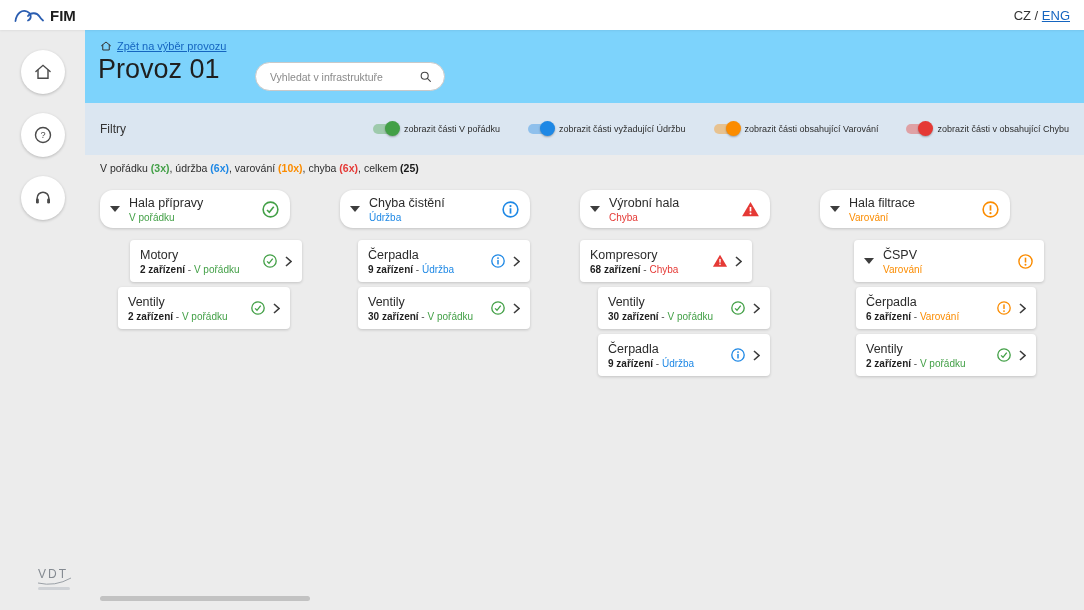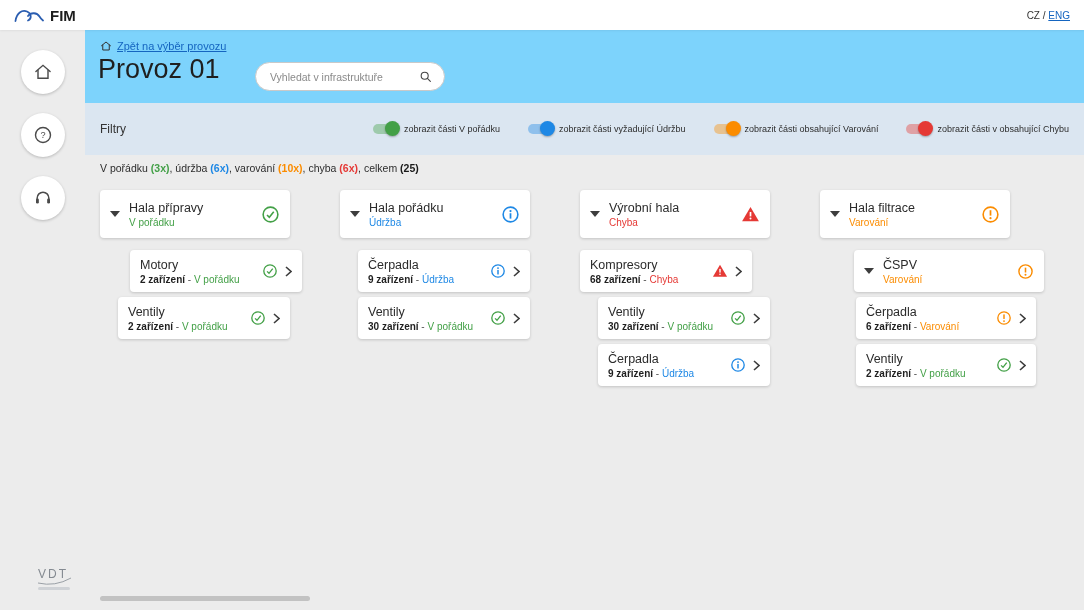--- a/index.html
+++ b/index.html
@@ -10,21 +10,21 @@
     font-family:"Liberation Sans", sans-serif;
   }
 
   
   .topbar {
     position:absolute; top:0; left:0; right:0; height:30px; background:#fff;
     display:flex; align-items:center; justify-content:space-between;
     padding:0 14px; z-index:6; box-shadow:0 1px 2px rgba(0,0,0,.06);
   }
   .brand { display:flex; align-items:center; gap:6px; font-weight:bold; font-size:15px; color:#1d1d1d; }
-  .lang { font-size:10px; color:#333; }
+  .lang { font-size:13px; color:#333; }
   .lang .eng { color:#1565c0; text-decoration:underline; cursor:pointer; }
 
   
   .sidebar { position:absolute; top:30px; bottom:0; left:0; width:85px; background:#ececec; padding-top:20px; }
   .nav-btn {
     width:44px; height:44px; border-radius:50%; background:#fff; margin:0 auto 19px;
     display:flex; align-items:center; justify-content:center;
     box-shadow:0 1px 3px rgba(0,0,0,.22); cursor:pointer;
   }
   .vdt { position:absolute; bottom:20px; left:38px; }
@@ -61,21 +61,21 @@
   .summary { position:absolute; left:100px; top:162px; font-size:10.5px; color:#2d2d2d; }
   .summary .cnt { font-weight:bold;margin-top:34px; }
 
   
   .columns { position:absolute; left:100px; top:190px; display:flex; gap:50px; }
   .column { width:190px; flex:0 0 auto; }
   .card {
     background:#fff; border-radius:4px; box-shadow:0 1px 3px rgba(0,0,0,.18);
     display:flex; align-items:center; padding:0 10px; cursor:pointer;
   }
-  .head-card { height:48px; width:190px; margin-bottom:12px; }
+  .head-card { height:38px; width:190px; margin-bottom:12px;border-radius:13px; }
   .child-card { height:42px; margin-bottom:5px; }
   .tri {
     width:0; height:0; border-left:5px solid transparent; border-right:5px solid transparent;
     border-top:6px solid #3d3d3d; margin-right:9px; flex:0 0 auto; cursor:pointer;
   }
   .tcol { display:flex; flex-direction:column; gap:2px; min-width:0; }
   .card-title { font-size:12.5px; color:#2b2b2b; white-space:nowrap; }
   .card-status { font-size:10px; white-space:nowrap; }
   .line2 { font-size:10px; color:#555; white-space:nowrap; }
   .line2 b { color:#1f1f1f; }
@@ -246,21 +246,21 @@
               <path d="M1 1 L6 5.5 L1 10" stroke="#3d3d3d" stroke-width="1.6" fill="none"></path>
             </svg>
           </span>
         </span>
       </div>
     </div>
     <div class="column">
       <div class="card head-card">
         <span class="tri"></span>
         <div class="tcol">
-          <div class="card-title">Hala pořádku</div>
+          <div class="card-title">Chyba čistění</div>
           <div class="card-status" style="color: rgb(30, 136, 229);">Údržba</div>
         </div>
         <span class="right-icons">
           <span class="status-icon">
             <svg viewBox="0 0 24 24" width="19" height="19">
               <circle cx="12" cy="12" r="9.3" fill="none" stroke="#1e88e5" stroke-width="2"></circle>
               <circle cx="12" cy="7.6" r="1.4" fill="#1e88e5"></circle>
               <rect x="10.9" y="10.4" width="2.2" height="6.8" fill="#1e88e5"></rect>
             </svg>
           </span>

